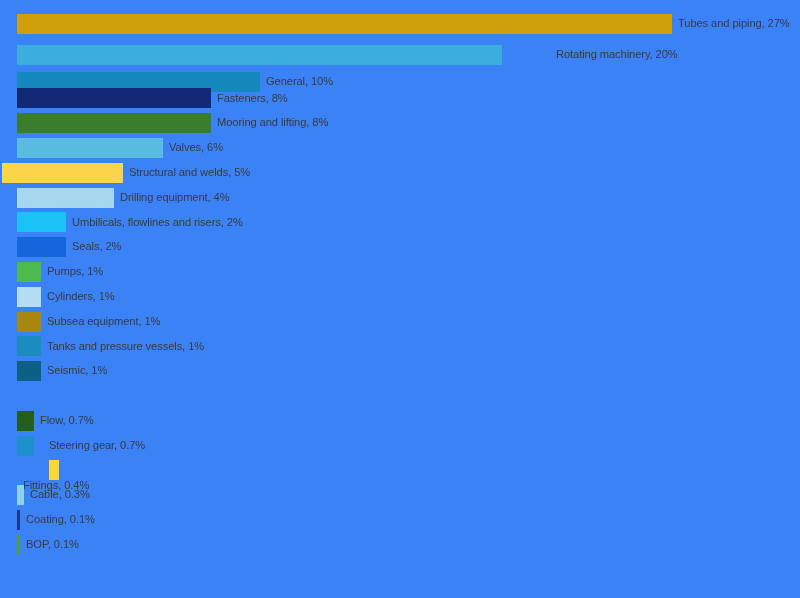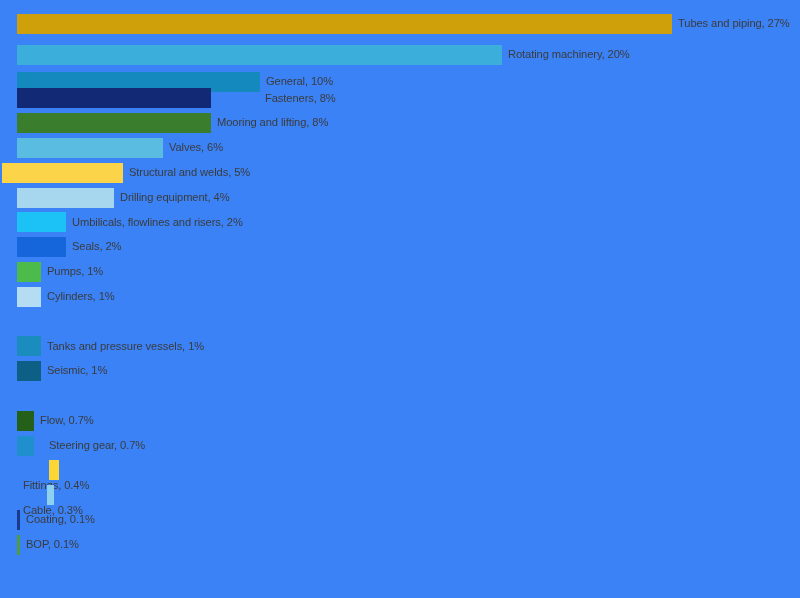--- a/index.html
+++ b/index.html
@@ -48,29 +48,29 @@
 </style>
 </head>
 <body>
 
 <div id="chart-root">
   <div class="plot-area" id="plot-area">
       <div class="bar-row" style="top: 14px; left: 17px; height: 20px;">
         <span class="bar-rect" style="width: 654.75px; height: 20px; background: rgb(207, 160, 10);"></span>
         <span class="bar-label">Tubes and piping, 27%</span>
       </div>
-      <div class="bar-row" style="top: 38.8px; left: 17px; height: 32px;">
+      <div class="bar-row" style="top: 38.8px; left: 17px; height: 32px; gap: 48px;">
         <span class="bar-rect" style="width: 485px; height: 20px; background: rgb(59, 174, 219);"></span>
         <span class="bar-label">Rotating machinery, 20%</span>
       </div>
       <div class="bar-row" style="top: 63.6px; left: 17px; height: 36px;">
         <span class="bar-rect" style="width: 242.5px; height: 20px; background: rgb(20, 137, 189);"></span>
         <span class="bar-label">General, 10%</span>
       </div>
-      <div class="bar-row" style="top: 88.4px; left: 17px; height: 20px; gap: 48px;">
+      <div class="bar-row" style="top: 88.4px; left: 17px; height: 20px;">
         <span class="bar-rect" style="width: 194px; height: 20px; background: rgb(18, 42, 117);"></span>
         <span class="bar-label">Fasteners, 8%</span>
       </div>
       <div class="bar-row" style="top: 113.2px; left: 17px; height: 20px;">
         <span class="bar-rect" style="width: 194px; height: 20px; background: rgb(58, 125, 44);"></span>
         <span class="bar-label">Mooring and lifting, 8%</span>
       </div>
       <div class="bar-row" style="top: 138px; left: 17px; height: 20px;">
         <span class="bar-rect" style="width: 145.5px; height: 20px; background: rgb(91, 188, 226);"></span>
         <span class="bar-label">Valves, 6%</span>
@@ -92,41 +92,45 @@
         <span class="bar-label">Seals, 2%</span>
       </div>
       <div class="bar-row" style="top: 262px; left: 17px; height: 20px;">
         <span class="bar-rect" style="width: 24.25px; height: 20px; background: rgb(76, 187, 76);"></span>
         <span class="bar-label">Pumps, 1%</span>
       </div>
       <div class="bar-row" style="top: 286.8px; left: 17px; height: 20px;">
         <span class="bar-rect" style="width: 24.25px; height: 20px; background: rgb(180, 220, 242);"></span>
         <span class="bar-label">Cylinders, 1%</span>
       </div>
+      <div class="bar-row" style="top: 311.6px; left: 17px; height: 20px;">
+        <span class="bar-rect" style="width: 24.25px; height: 20px; background: rgb(168, 135, 15);"></span>
+        <span class="bar-label">Subsea equipment, 1%</span>
+      </div>
       <div class="bar-row" style="top: 336.4px; left: 17px; height: 20px;">
         <span class="bar-rect" style="width: 24.25px; height: 20px; background: rgb(26, 140, 190);"></span>
         <span class="bar-label">Tanks and pressure vessels, 1%</span>
       </div>
       <div class="bar-row" style="top: 361.2px; left: 17px; height: 20px;">
         <span class="bar-rect" style="width: 24.25px; height: 20px; background: rgb(13, 95, 133);"></span>
         <span class="bar-label">Seismic, 1%</span>
       </div>
       <div class="bar-row" style="top: 410.8px; left: 17px; height: 20px;">
         <span class="bar-rect" style="width: 16.975px; height: 20px; background: rgb(36, 96, 25);"></span>
         <span class="bar-label">Flow, 0.7%</span>
       </div>
       <div class="bar-row" style="top: 435.6px; left: 17px; height: 20px; gap: 9px;">
         <span class="bar-rect" style="width: 16.975px; height: 20px; background: rgb(31, 143, 205);"></span>
         <span class="bar-label">Steering gear, 0.7%</span>
       </div>
       <div class="bar-row" style="top: 460.4px; left: 17px; height: 20px; flex-direction: column;">
         <span class="bar-rect" style="width: 9.7px; height: 20px; background: rgb(252, 214, 52);"></span>
         <span class="bar-label">Fittings, 0.4%</span>
       </div>
-      <div class="bar-row" style="top: 485.2px; left: 17px; height: 20px; flex-direction: column;">
+      <div class="bar-row" style="top: 485.2px; left: 17px; height: 20px;">
         <span class="bar-rect" style="width: 7.275px; height: 20px; background: rgb(142, 209, 238);"></span>
         <span class="bar-label">Cable, 0.3%</span>
       </div>
       <div class="bar-row" style="top: 510px; left: 17px; height: 20px;">
         <span class="bar-rect" style="width: 3px; height: 20px; background: rgb(26, 58, 143);"></span>
         <span class="bar-label">Coating, 0.1%</span>
       </div>
       <div class="bar-row" style="top: 534.8px; left: 17px; height: 20px;">
         <span class="bar-rect" style="width: 3px; height: 20px; background: rgb(79, 154, 69);"></span>
         <span class="bar-label">BOP, 0.1%</span>

